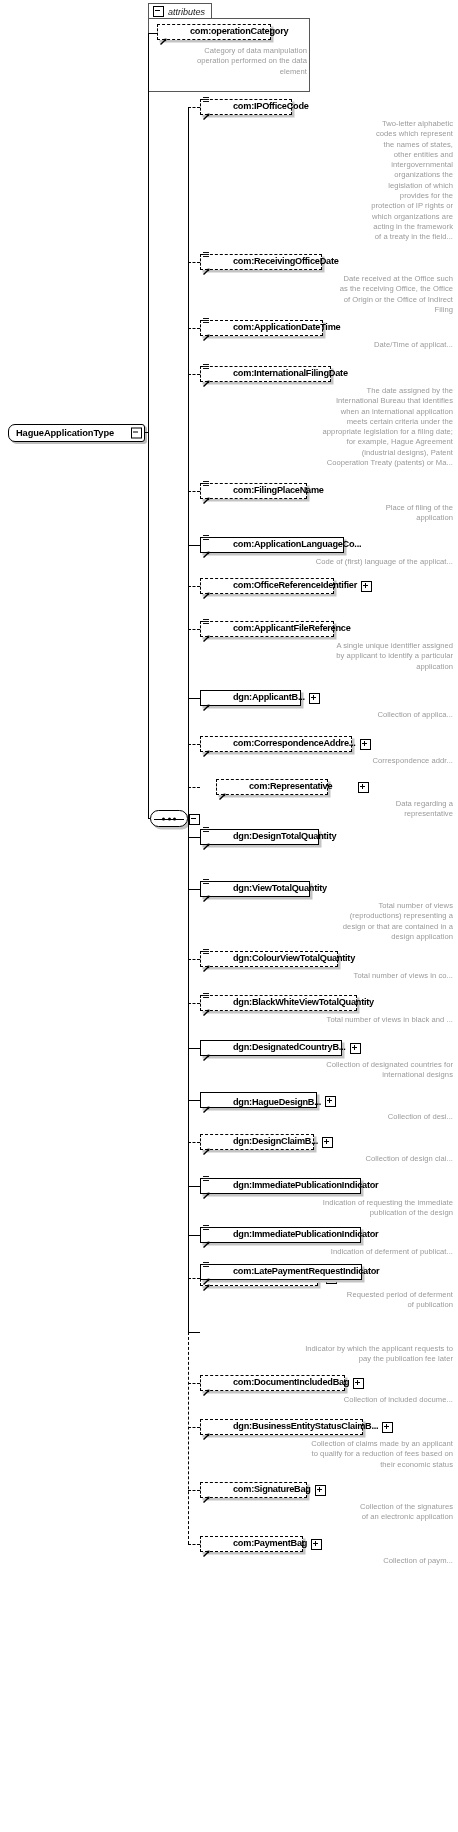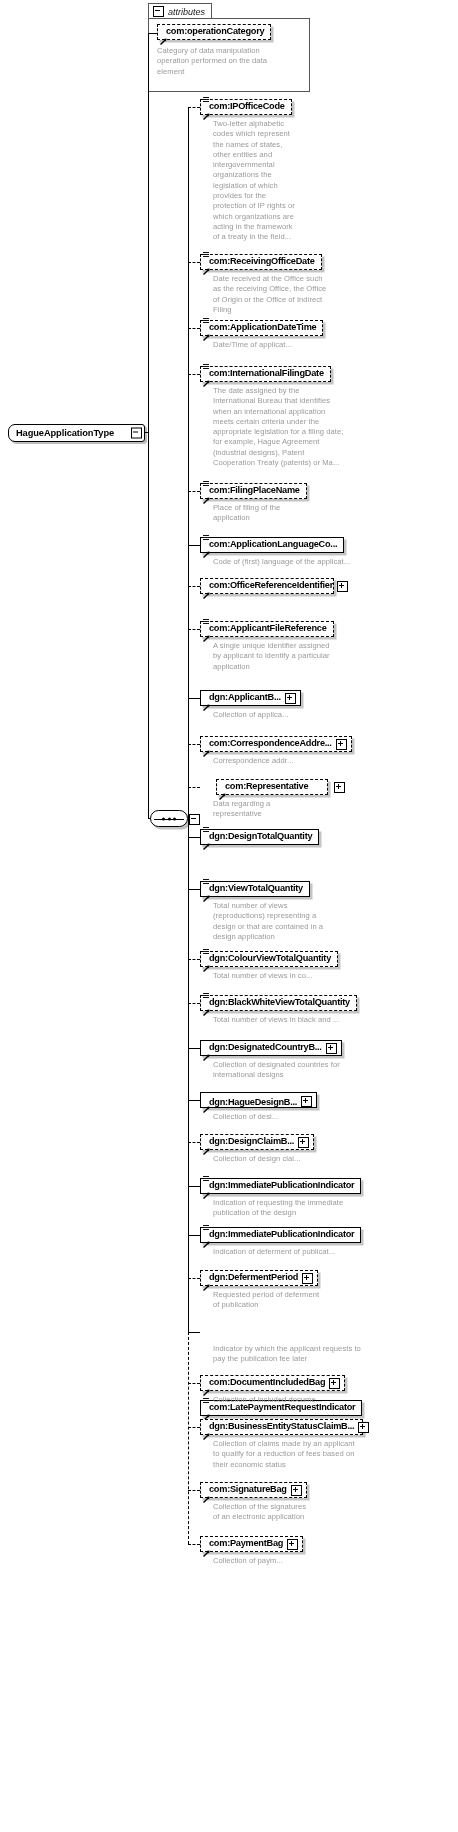--- a/index.html
+++ b/index.html
@@ -77,20 +77,21 @@
     box-shadow:2.5px 2.5px 0 #c4c4c4;
   }
   .node.req{border:1.4px solid #000;}
   .node.opt{border:1.4px dashed #000;}
   .node .lbl{
     font-size:9.2px;
     font-weight:bold;
     color:#000;
     letter-spacing:-0.25px;
     line-height:1;
+    margin-left:24px;
   }
   
   .node .seqglyph{
     position:absolute;left:2px;top:-3.5px;
     width:6px;height:7px;
   }
   .node .seqglyph i{display:block;height:1px;background:#111;margin-bottom:1px;}
   .node .seqglyph i:nth-child(1){width:6px;}
   .node .seqglyph i:nth-child(2){width:6px;}
   .node .seqglyph i:nth-child(3){width:6px;}
@@ -106,20 +107,21 @@
   .node .plus:after{content:"";position:absolute;left:3px;top:1px;width:1px;height:5px;background:#000;}
 
   
   .anno{
     position:absolute;
     font-size:7.6px;
     line-height:10.3px;
     color:#9a9a9a;
     white-space:pre-line;
     letter-spacing:0.05px;
+    text-align:right;
   }
 
   
   .ln{position:absolute;background:#000;}
   .lnv{width:1px;}
   .lnh{height:1px;}
   .dsh-v{position:absolute;width:0;border-left:1px dashed #000;}
   .dsh-h{position:absolute;height:0;border-top:1px dashed #000;}
 
   
@@ -464,21 +466,21 @@
       <span class="arrowglyph"><svg width="7" height="7" viewBox="0 0 7 7">
           <path d="M0.5 6.5 L6 1.2" stroke="#000" stroke-width="1.4" fill="none"></path>
           <path d="M6.5 0.5 L3.4 1.1 L6 3.6 Z" fill="#000"></path>
         </svg></span>
       <span class="lbl">dgn:DefermentPeriod</span>
       <span class="plus"></span>
     </div>
     <div class="anno" style="left: 213px; top: 1290px; width: 240px;">Requested period of deferment
 of publication</div>
     <div class="dsh-h" style="left: 188px; top: 1278px; width: 12px;"></div>
-    <div class="node req" style="left: 200px; top: 1400px; width: 162px;">
+    <div class="node req" style="left: 200px; top: 1264px; width: 162px;">
       <span class="seqglyph">
         <i></i>
         <i></i>
         <i></i>
       </span>
       <span class="arrowglyph"><svg width="7" height="7" viewBox="0 0 7 7">
           <path d="M0.5 6.5 L6 1.2" stroke="#000" stroke-width="1.4" fill="none"></path>
           <path d="M6.5 0.5 L3.4 1.1 L6 3.6 Z" fill="#000"></path>
         </svg></span>
       <span class="lbl">com:LatePaymentRequestIndicator</span>

